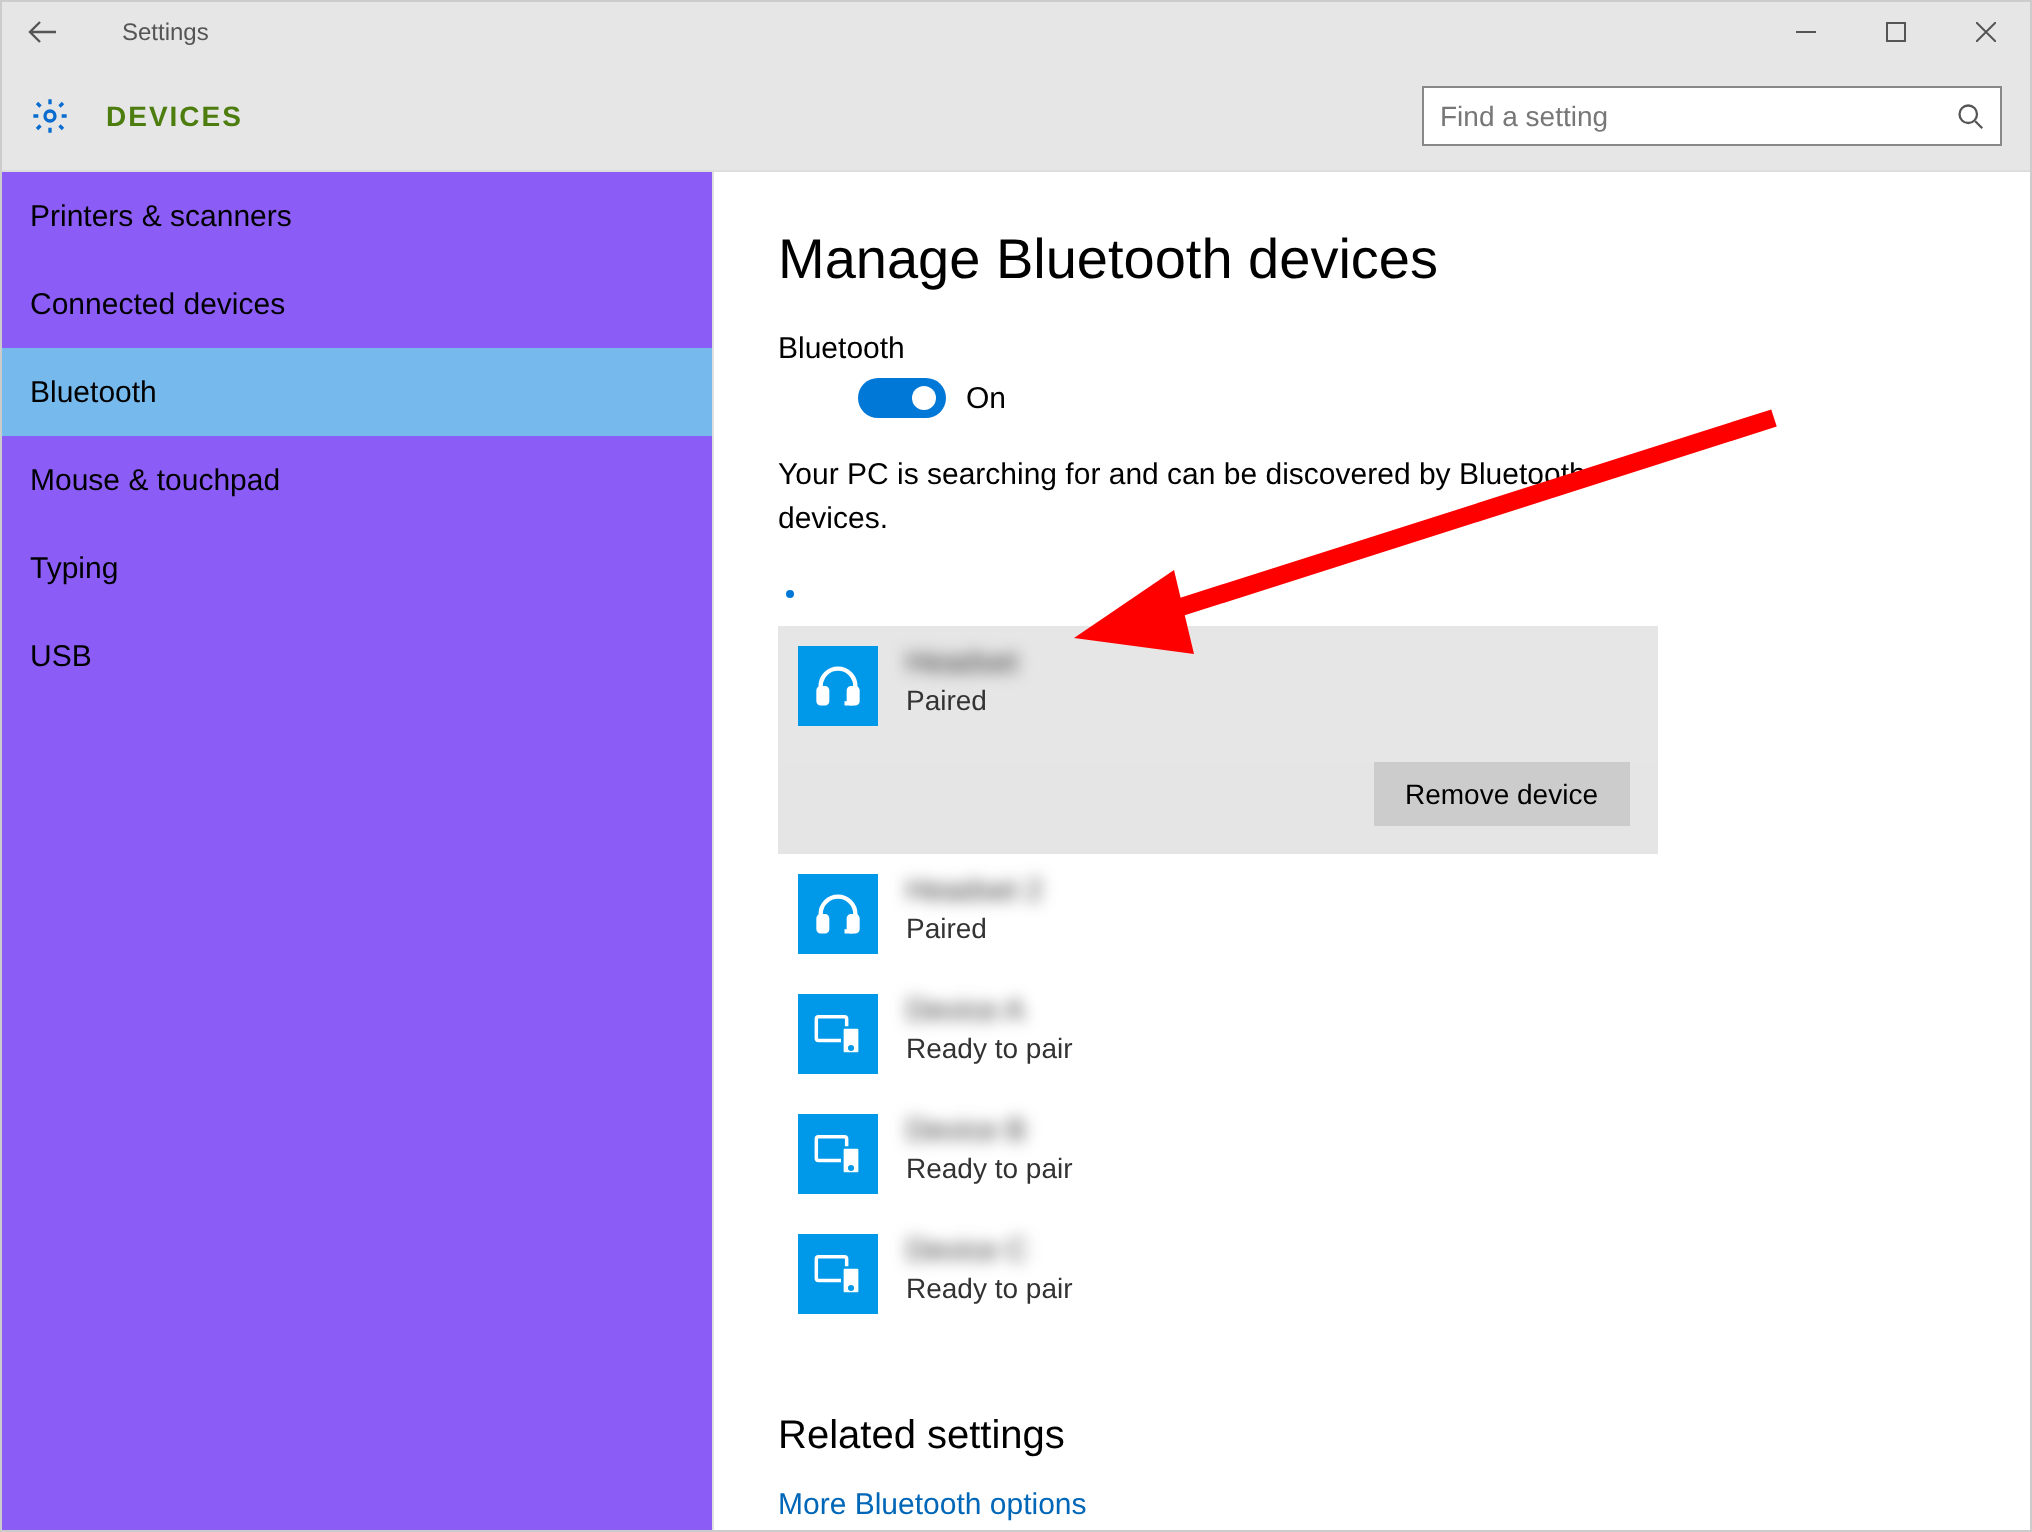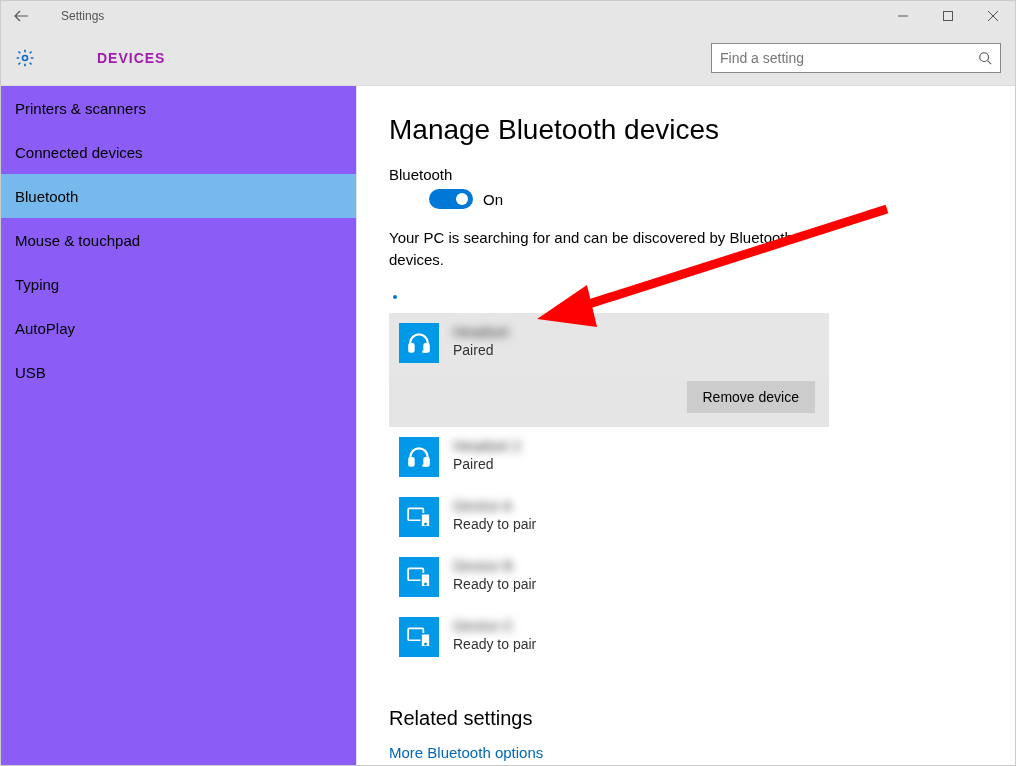--- a/index.html
+++ b/index.html
@@ -71,22 +71,21 @@
   .gear {
     width: 20px;
     height: 20px;
     color: #0a6cce;
     margin-right: 18px;
   }
   .header-title {
     font-size: 14px;
     font-weight: 600;
     letter-spacing: 1px;
-    color: #a21caf;
-    margin-left: 44px;
+    color: #4d7c0f;
   }
   .search-box {
     position: absolute;
     right: 14px;
     top: 12px;
     width: 290px;
     height: 30px;
     border: 1px solid #888;
     background: #fff;
     display: flex;
@@ -327,23 +326,20 @@
       <div class="sidebar-item selected">
           <span>Bluetooth</span>
         </div>
       <div class="sidebar-item">
           <span>Mouse &amp; touchpad</span>
         </div>
       <div class="sidebar-item">
           <span>Typing</span>
         </div>
       <div class="sidebar-item">
-          <span>AutoPlay</span>
-        </div>
-      <div class="sidebar-item">
           <span>USB</span>
         </div>
     </div>
 
     <div class="content">
       <h1 class="page-title">Manage Bluetooth devices</h1>
 
       <div class="sub-label">Bluetooth</div>
       <div class="toggle">
         <div class="switch">

